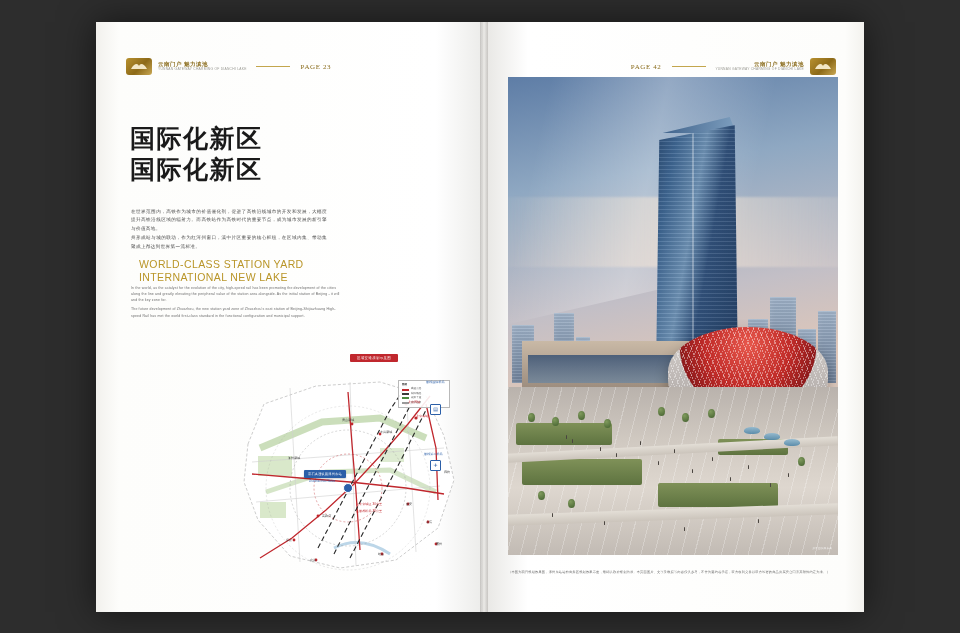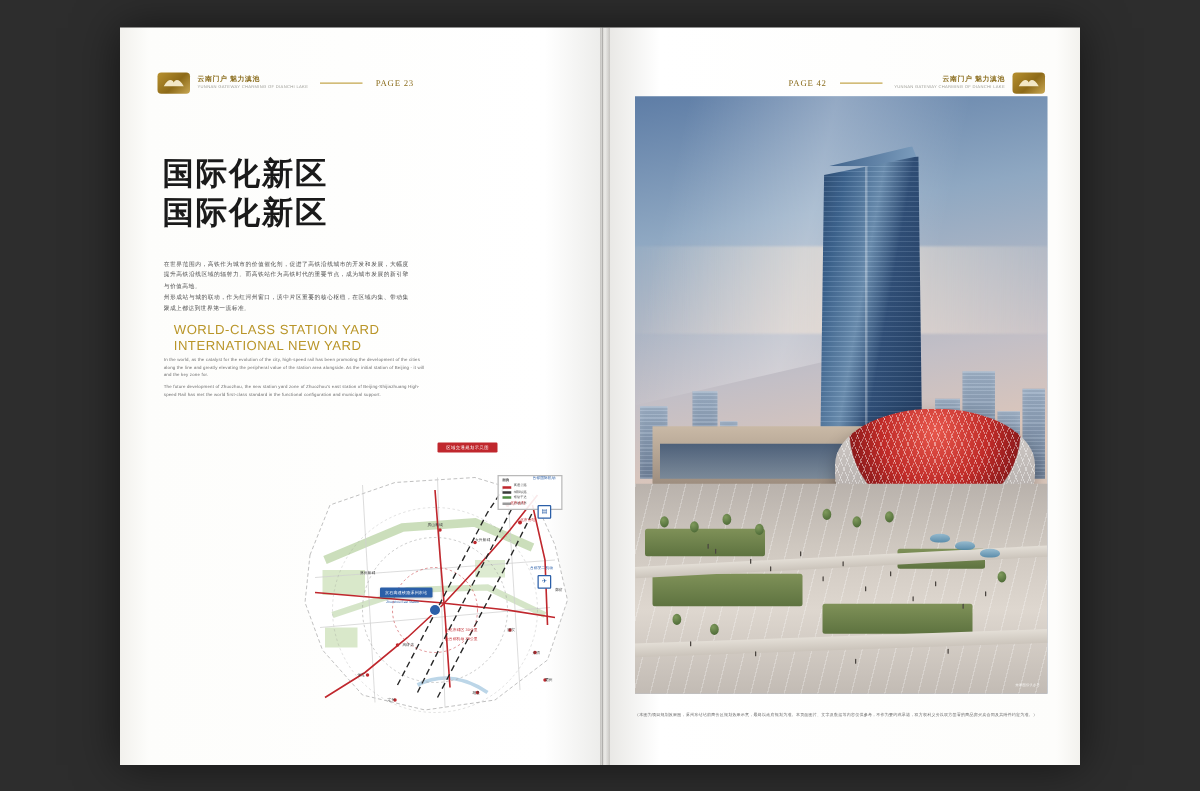--- a/index.html
+++ b/index.html
@@ -445,21 +445,21 @@
         <div>国际化新区</div>
       </div>
 
       <div class="cn-body">
         <p>在世界范围内，高铁作为城市的价值催化剂，促进了高铁沿线城市的开发和发展，大幅度提升高铁沿线区域的辐射力。而高铁站作为高铁时代的重要节点，成为城市发展的新引擎与价值高地。</p>
         <p>州形成站与城的联动，作为红河州窗口，滇中片区重要的核心枢纽，在区域内集、带动集聚成上都达到世界第一流标准。</p>
       </div>
 
       <div class="en-title">
         <div>WORLD-CLASS STATION YARD</div>
-        <div>INTERNATIONAL NEW YARD</div>
+        <div>INTERNATIONAL NEW LAKE</div>
       </div>
 
       <div class="en-body">
         <p>In the world, as the catalyst for the evolution of the city, high-speed rail has been promoting the development of the cities along the line and greatly elevating the peripheral value of the station area alongside. As the initial station of Beijing - it will and the key zone for.</p>
         <p>The future development of Zhuozhou, the new station yard zone of Zhuozhou's east station of Beijing-Shijiazhuang High-speed Rail has met the world first-class standard in the functional configuration and municipal support.</p>
       </div>
 
       <div class="map-wrap">
         <svg width="236" height="230" viewBox="0 0 236 230">
 

